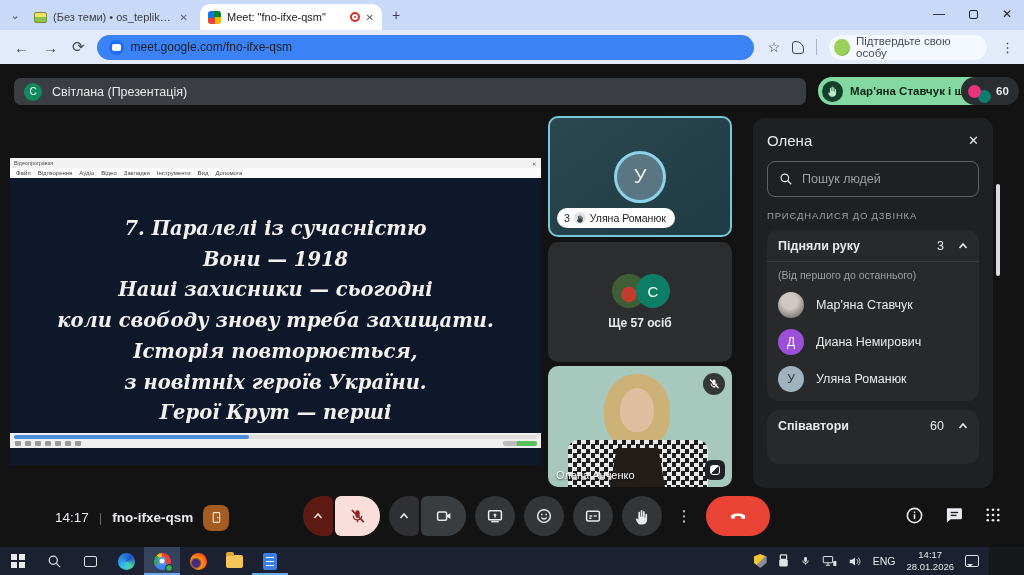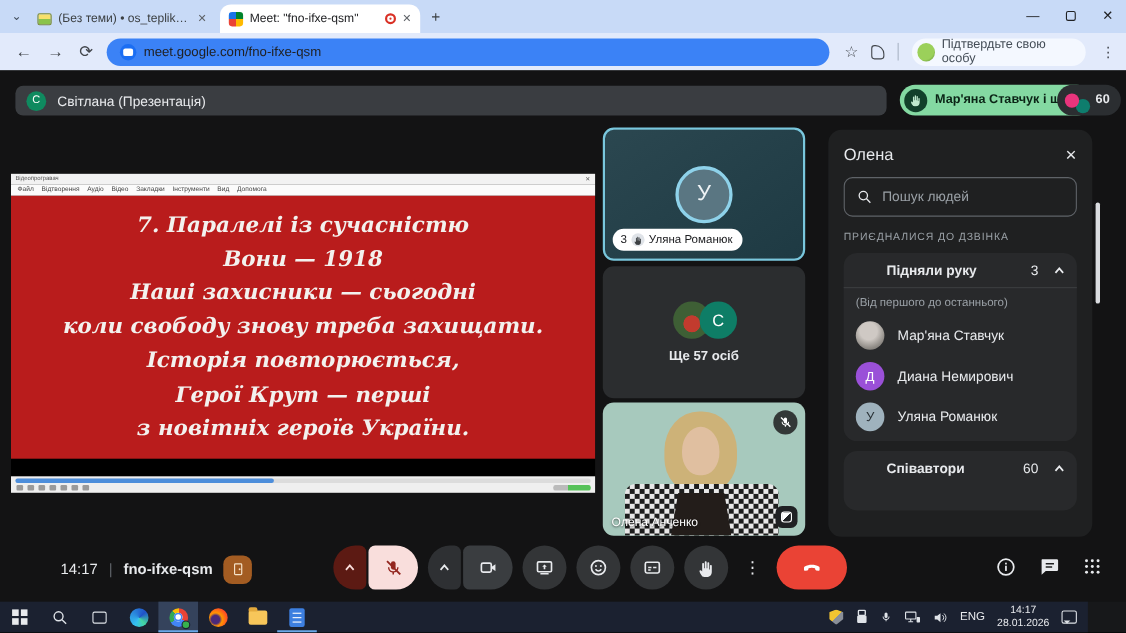--- a/index.html
+++ b/index.html
@@ -70,21 +70,21 @@
   #count-pill b { color:#e8eaed; font-size:11.5px; font-weight:bold; }
 
   
   #present { left:10px; top:94px; width:531px; height:290px; background:#000; }
   .pl-titlebar { left:0; top:0; width:531px; height:10px; background:#f2f2f2;
     display:flex; align-items:center; justify-content:space-between; padding:0 4px; }
   .pl-titlebar i { font-style:normal; font-size:6px; color:#555; transform:scale(.9); transform-origin:left; white-space:nowrap; }
   .pl-menubar { left:0; top:10px; width:531px; height:10px; background:#fbfbfb;
     display:flex; align-items:center; gap:7px; padding:0 6px; }
   .pl-menubar i { font-style:normal; font-size:6px; color:#444; white-space:nowrap; }
-  .pl-video { left:0; top:20px; width:531px; height:239px; background:#b91c1c;
+  .pl-video { left:0; top:20px; width:531px; height:287px; background:#0f172a;
     display:flex; align-items:center; justify-content:center; }
   .slide { text-align:center; font-family:"DejaVu Serif", serif; font-style:italic; font-weight:bold;
     color:#f3f1ee; font-size:19.5px; line-height:1.58; }
   .pl-controls { left:0; top:275px; width:531px; height:15px; background:#efefef; }
   .pl-seek { position:absolute; left:4px; top:2px; width:523px; height:4px; background:#dcdcdc; border-radius:2px; }
   .pl-seek-fill { height:4px; width:45%; background:#4d8edb; border-radius:2px; }
   .pl-btns { position:absolute; left:5px; top:8px; display:flex; gap:4px; }
   .pl-btns b { width:6px; height:5px; background:#9a9a9a; border-radius:1px; }
   .pl-vol { position:absolute; right:4px; top:8px; width:34px; height:5px;
     background:linear-gradient(90deg,#bbb 40%, #57c25a 40%); border-radius:2px; }
@@ -131,21 +131,21 @@
   #panel { left:753px; top:54px; width:240px; height:370px; background:#1f2021; border-radius:12px;
     padding:14px 14px 0; }
   .panel-head { display:flex; align-items:center; justify-content:space-between; }
   .panel-head h2 { color:#e8eaed; font-size:15px; font-weight:normal; }
   .panel-close { color:#e8eaed; font-size:13px; }
   .search-box { margin-top:12px; height:36px; border:1px solid #5f6368; border-radius:8px;
     display:flex; align-items:center; gap:9px; padding:0 11px; }
   .search-ph { color:#9aa0a6; font-size:12.5px; }
   .section-lbl { margin-top:13px; color:#9aa0a6; font-size:9.5px; letter-spacing:.8px; }
   .card { margin-top:9px; background:#28292b; border-radius:12px; padding:9px 11px; }
-  .card-head { display:flex; align-items:center;margin-left:28px; }
+  .card-head { display:flex; align-items:center; }
   .card-head .t { color:#e8eaed; font-size:12.5px; font-weight:bold; flex:1; }
   .card-head .c { color:#e8eaed; font-size:12.5px; margin-right:14px; }
   .card hr { border:none; border-top:1px solid #3b3d40; margin:8px -11px 7px; }
   .hint { color:#9aa0a6; font-size:10.5px; }
   .prow { display:flex; align-items:center; gap:12px; margin-top:11px; }
   .prow .pav { width:26px; height:26px; border-radius:50%; color:#fff; font-size:12px;
     display:flex; align-items:center; justify-content:center; flex:0 0 26px; }
   .pav.photo { background:radial-gradient(circle at 45% 35%, #cfc9c4 35%, #8d8984 70%, #6c6a66); }
   .pav.purple { background:#9a50d8; }
   .pav.gray { background:#9fb2bd; color:#2b3338; }
@@ -293,22 +293,22 @@
         <i>Вид</i>
         <i>Допомога</i>
       </div>
       <div class="abs pl-video">
         <div class="slide">
           <div>7. Паралелі із сучасністю</div>
           <div>Вони — 1918</div>
           <div>Наші захисники — сьогодні</div>
           <div>коли свободу знову треба захищати.</div>
           <div>Історія повторюється,</div>
+          <div>з новітніх героїв України.</div>
           <div>Герої Крут — перші</div>
-          <div>з новітніх героїв України.</div>
         </div>
       </div>
       <div class="abs pl-controls">
         <div class="pl-seek">
             <div class="pl-seek-fill"></div>
           </div>
         <div class="pl-btns">
             <b></b>
             <b></b>
             <b></b>

